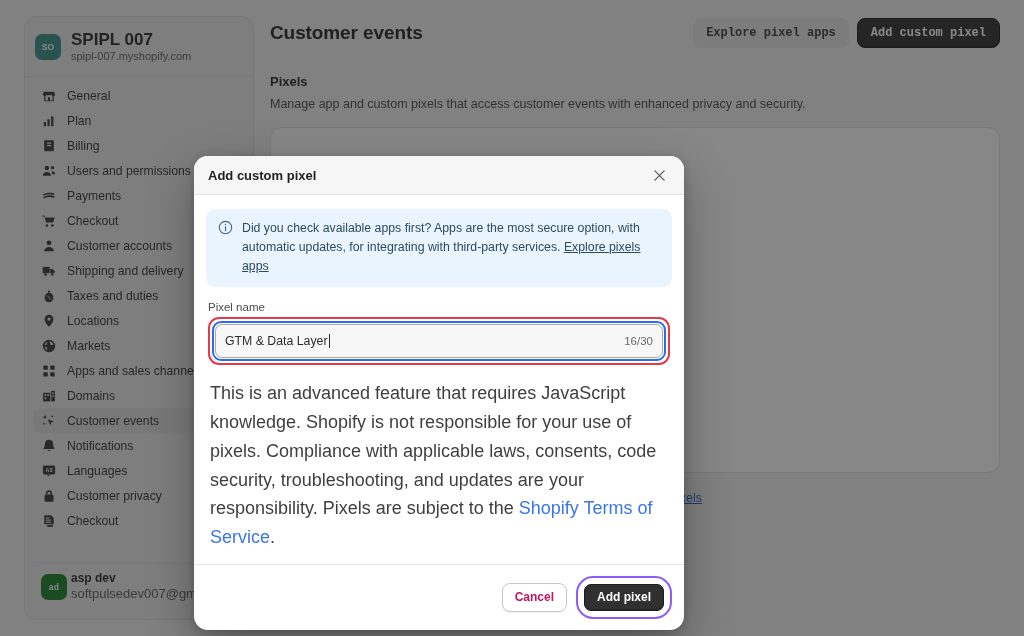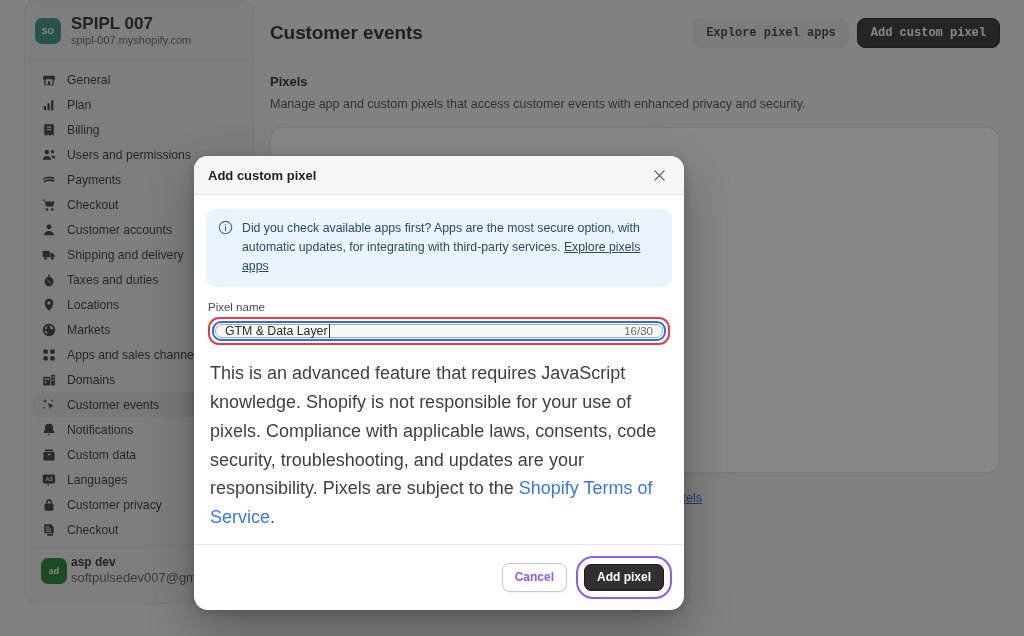--- a/index.html
+++ b/index.html
@@ -8,21 +8,21 @@
     font-family: "Liberation Sans", sans-serif;
     overflow: hidden;
     background: #f1f1f1;
   }
   #root { position: relative; width: 1024px; height: 636px; }
 
   
   #page { position: absolute; inset: 0; background: #f1f1f1; }
 
   .sidebar {
-    position: absolute; left: 24px; top: 0;
+    position: absolute; left: 24px; top: 16px;
     width: 230px; height: 604px;
     background: #ebebeb;
     border: 1px solid #dcdcdc;
     border-radius: 12px;
     display: flex; flex-direction: column;
   }
   .store-head {
     display: flex; align-items: center; gap: 10px;
     padding: 12px 10px 12px 10px;
     border-bottom: 1px solid #dedede;
@@ -142,21 +142,21 @@
     border: 2px solid #e8394a;
     border-radius: 11px;
     padding: 2px;
   }
   .input-focus {
     border: 2px solid #2a6cf0;
     border-radius: 9px;
     padding: 1px;
   }
   .input-box {
-    height: 14px;
+    height: 34px;
     background: #f7f7f7;
     border: 1px solid #a9a9a9;
     border-radius: 7px;
     display: flex; align-items: center;
     padding: 0 9px;
   }
   .input-val { font-size: 12.3px; color: #2b2b2b; white-space: nowrap; }
   .caret {
     display: inline-block; width: 1px; height: 14px;
     background: #2b2b2b; margin-left: 1px;
@@ -168,21 +168,21 @@
     font-size: 18px; line-height: 1.6; color: #3f3f3f;
   }
   .legal a { color: #3a76e8; text-decoration: none; }
 
   .modal-foot {
     border-top: 1px solid #e6e6e6;
     padding: 11px 12px;
     display: flex; align-items: center; justify-content: flex-end; gap: 9px;
   }
   .btn-cancel {
-    background: #fff; color: #8b5cf6;
+    background: #fff; color: #be185d;
     border: 1px solid #c7c7c7;
     box-shadow: 0 1px 0 rgba(0,0,0,.05);
     height: 29px; font-size: 12px; font-weight: 600; border-radius: 8px;
     padding: 0 12px; cursor: pointer;
     font-family: "Liberation Sans", sans-serif;
   }
   .add-ring {
     border: 2px solid #8b5cf6; border-radius: 17px; padding: 6px;
     display: inline-flex;
   }
@@ -354,30 +354,20 @@
             <span>Customer events</span>
           </div>
           <div class="nav-item">
             <span class="nav-ico">
               <svg width="14" height="14" viewBox="0 0 16 16" fill="currentColor">
                 <path d="M8 .9a4.6 4.6 0 0 0-4.6 4.6c0 3.1-.9 4.1-1.6 4.8-.4.4-.1 1.1.5 1.1h11.4c.6 0 .9-.7.5-1.1-.7-.7-1.6-1.7-1.6-4.8A4.6 4.6 0 0 0 8 .9z"></path>
                 <path d="M6.3 12.6a1.8 1.8 0 0 0 3.4 0z"></path>
               </svg>
             </span>
             <span>Notifications</span>
-          </div>
-          <div class="nav-item">
-            <span class="nav-ico">
-              <svg width="14" height="14" viewBox="0 0 16 16" fill="currentColor">
-                <path d="M1.6 4.6h12.8v8.6a1 1 0 0 1-1 1H2.6a1 1 0 0 1-1-1z"></path>
-                <path d="M4.4 1.6h7.2a1 1 0 0 1 1 1v1.2H3.4V2.6a1 1 0 0 1 1-1z"></path>
-                <rect x="6.4" y="6.6" width="3.2" height="1.5" fill="#ebebeb"></rect>
-              </svg>
-            </span>
-            <span>Custom data</span>
           </div>
           <div class="nav-item">
             <span class="nav-ico">
               <svg width="14" height="14" viewBox="0 0 16 16" fill="currentColor">
                 <rect x="1" y="1.8" width="14" height="10.2" rx="1.6"></rect>
                 <text x="8" y="9.2" font-size="6.4" font-family="Liberation Sans,sans-serif" font-weight="700" fill="#ebebeb" text-anchor="middle">A3</text>
                 <path d="M5.6 12h3.2l-1.6 2.4z"></path>
               </svg>
             </span>
             <span>Languages</span>

